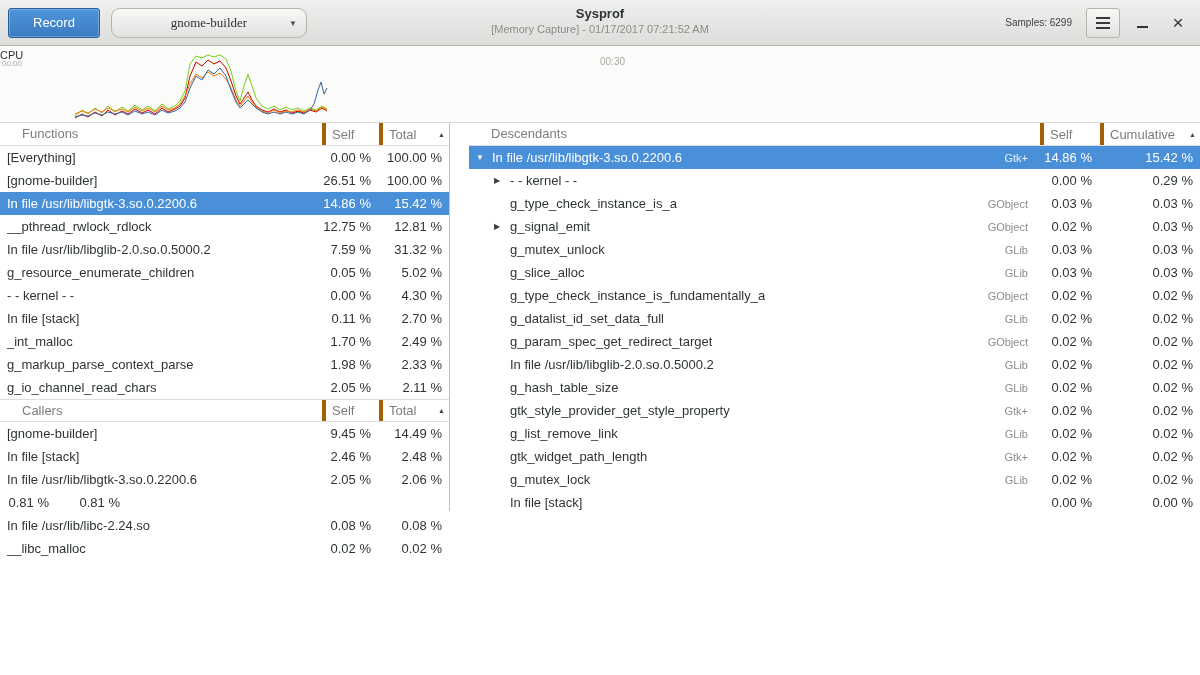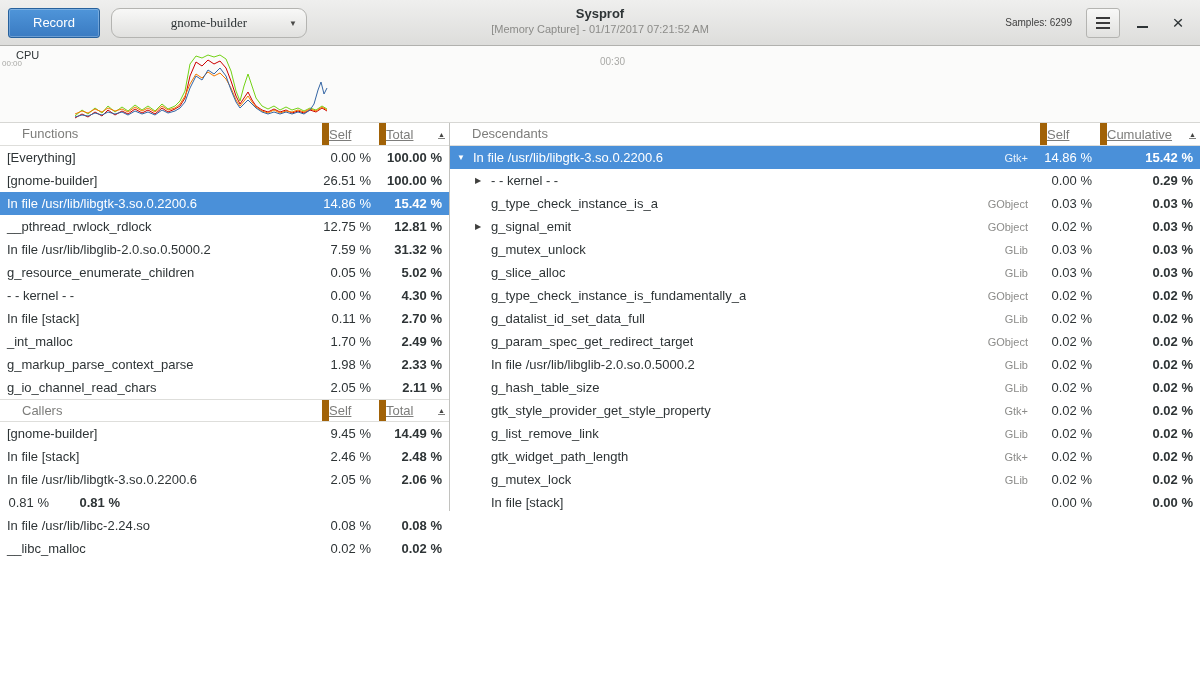--- a/index.html
+++ b/index.html
@@ -26,43 +26,43 @@
   .hamburger { display:flex; flex-direction:column; gap:3px; }
   .hamburger i { display:block; width:14px; height:2px; background:#39393a; }
   .win-btn { width:28px; height:28px; margin-left:8px; background:transparent; border:none;
     display:flex; align-items:center; justify-content:center; cursor:pointer; color:#2e3436; }
   .min-glyph { width:11px; height:10px; border-bottom:2px solid #2e3436; }
   .close-glyph { font-size:19px; line-height:19px; color:#2e3436; }
 
   
   .cpu-strip { flex:0 0 77px; height:77px; position:relative; background:#fbfbfa; border-bottom:1px solid #d7d7d4; }
   .cpu-strip svg { position:absolute; left:0; top:0; }
-  .cpu-label { position:absolute; left:16px; top:3px; font-size:11px; color:#2e3436; }
+  .cpu-label { position:absolute; left:0; top:3px; font-size:11px; color:#2e3436; }
   .time-start { position:absolute; left:2px; top:13px; font-size:8px; color:#a9a9a6; }
   .time-mid { position:absolute; left:600px; top:10px; font-size:10px; color:#a9a9a6; }
 
   
   .main { flex:1; display:flex; min-height:0; background:#fff; }
   .left-pane { flex:0 0 449px; width:449px; display:flex; flex-direction:column; background:#fff; }
   .pane-divider { flex:0 0 1px; width:1px; background:#c2c2bf; }
-  .right-pane { flex:1; display:flex; flex-direction:column; background:#fff; min-width:0; }
+  .right-pane { flex:1; display:flex; flex-direction:column; background:#fff; min-width:0;margin-left:19px; }
 
   .thead { flex:0 0 23px; height:23px; display:flex; border-bottom:1px solid #dededb; color:#7d7d7b; font-size:13px; background:#fff; }
   .thead.topline { border-top:1px solid #dededb; }
   .hname { flex:1; padding-left:22px; line-height:21px; min-width:0; }
-  .hval { border-left:7px solid #a16207; padding-left:0; line-height:21px; display:flex; align-items:center; justify-content:space-between; padding-right:4px;text-decoration:underline; }
+  .hval { border-left:4px solid #a16207; padding-left:6px; line-height:21px; display:flex; align-items:center; justify-content:space-between; padding-right:4px; }
   .w57 { flex:0 0 57px; width:57px; } .w70 { flex:0 0 70px; width:70px; }
   .w60 { flex:0 0 60px; width:60px; } .w100 { flex:0 0 100px; width:100px; }
   .sort-arrow { font-size:7px; color:#454543; margin-left:4px; }
 
   .trow { flex:0 0 23px; height:23px; display:flex; align-items:center; font-size:13px; color:#2e3436; cursor:default; }
   .trow.selected { background:#4a90d9; color:#ffffff; }
   .cell-name { flex:1; padding-left:7px; white-space:nowrap; overflow:hidden; min-width:0; display:flex; align-items:center; }
   .cell-val { text-align:right; padding-right:8px; white-space:nowrap; }
-  .cell-val.last { padding-right:7px;font-weight:bold; }
+  .cell-val.last { padding-right:7px; }
 
   
   .indent { flex:0 0 18px; }
   .expander { flex:0 0 16px; font-size:8px; color:#3f3f3d; }
   .selected .expander { color:#ffffff; }
   .fname { white-space:nowrap; overflow:hidden; }
   .lib-tag { margin-left:auto; padding-left:10px; padding-right:12px; font-size:11px; color:#8c8c8a; }
   .selected .lib-tag { color:#e9f2fb; }
 </style>
 </head>

